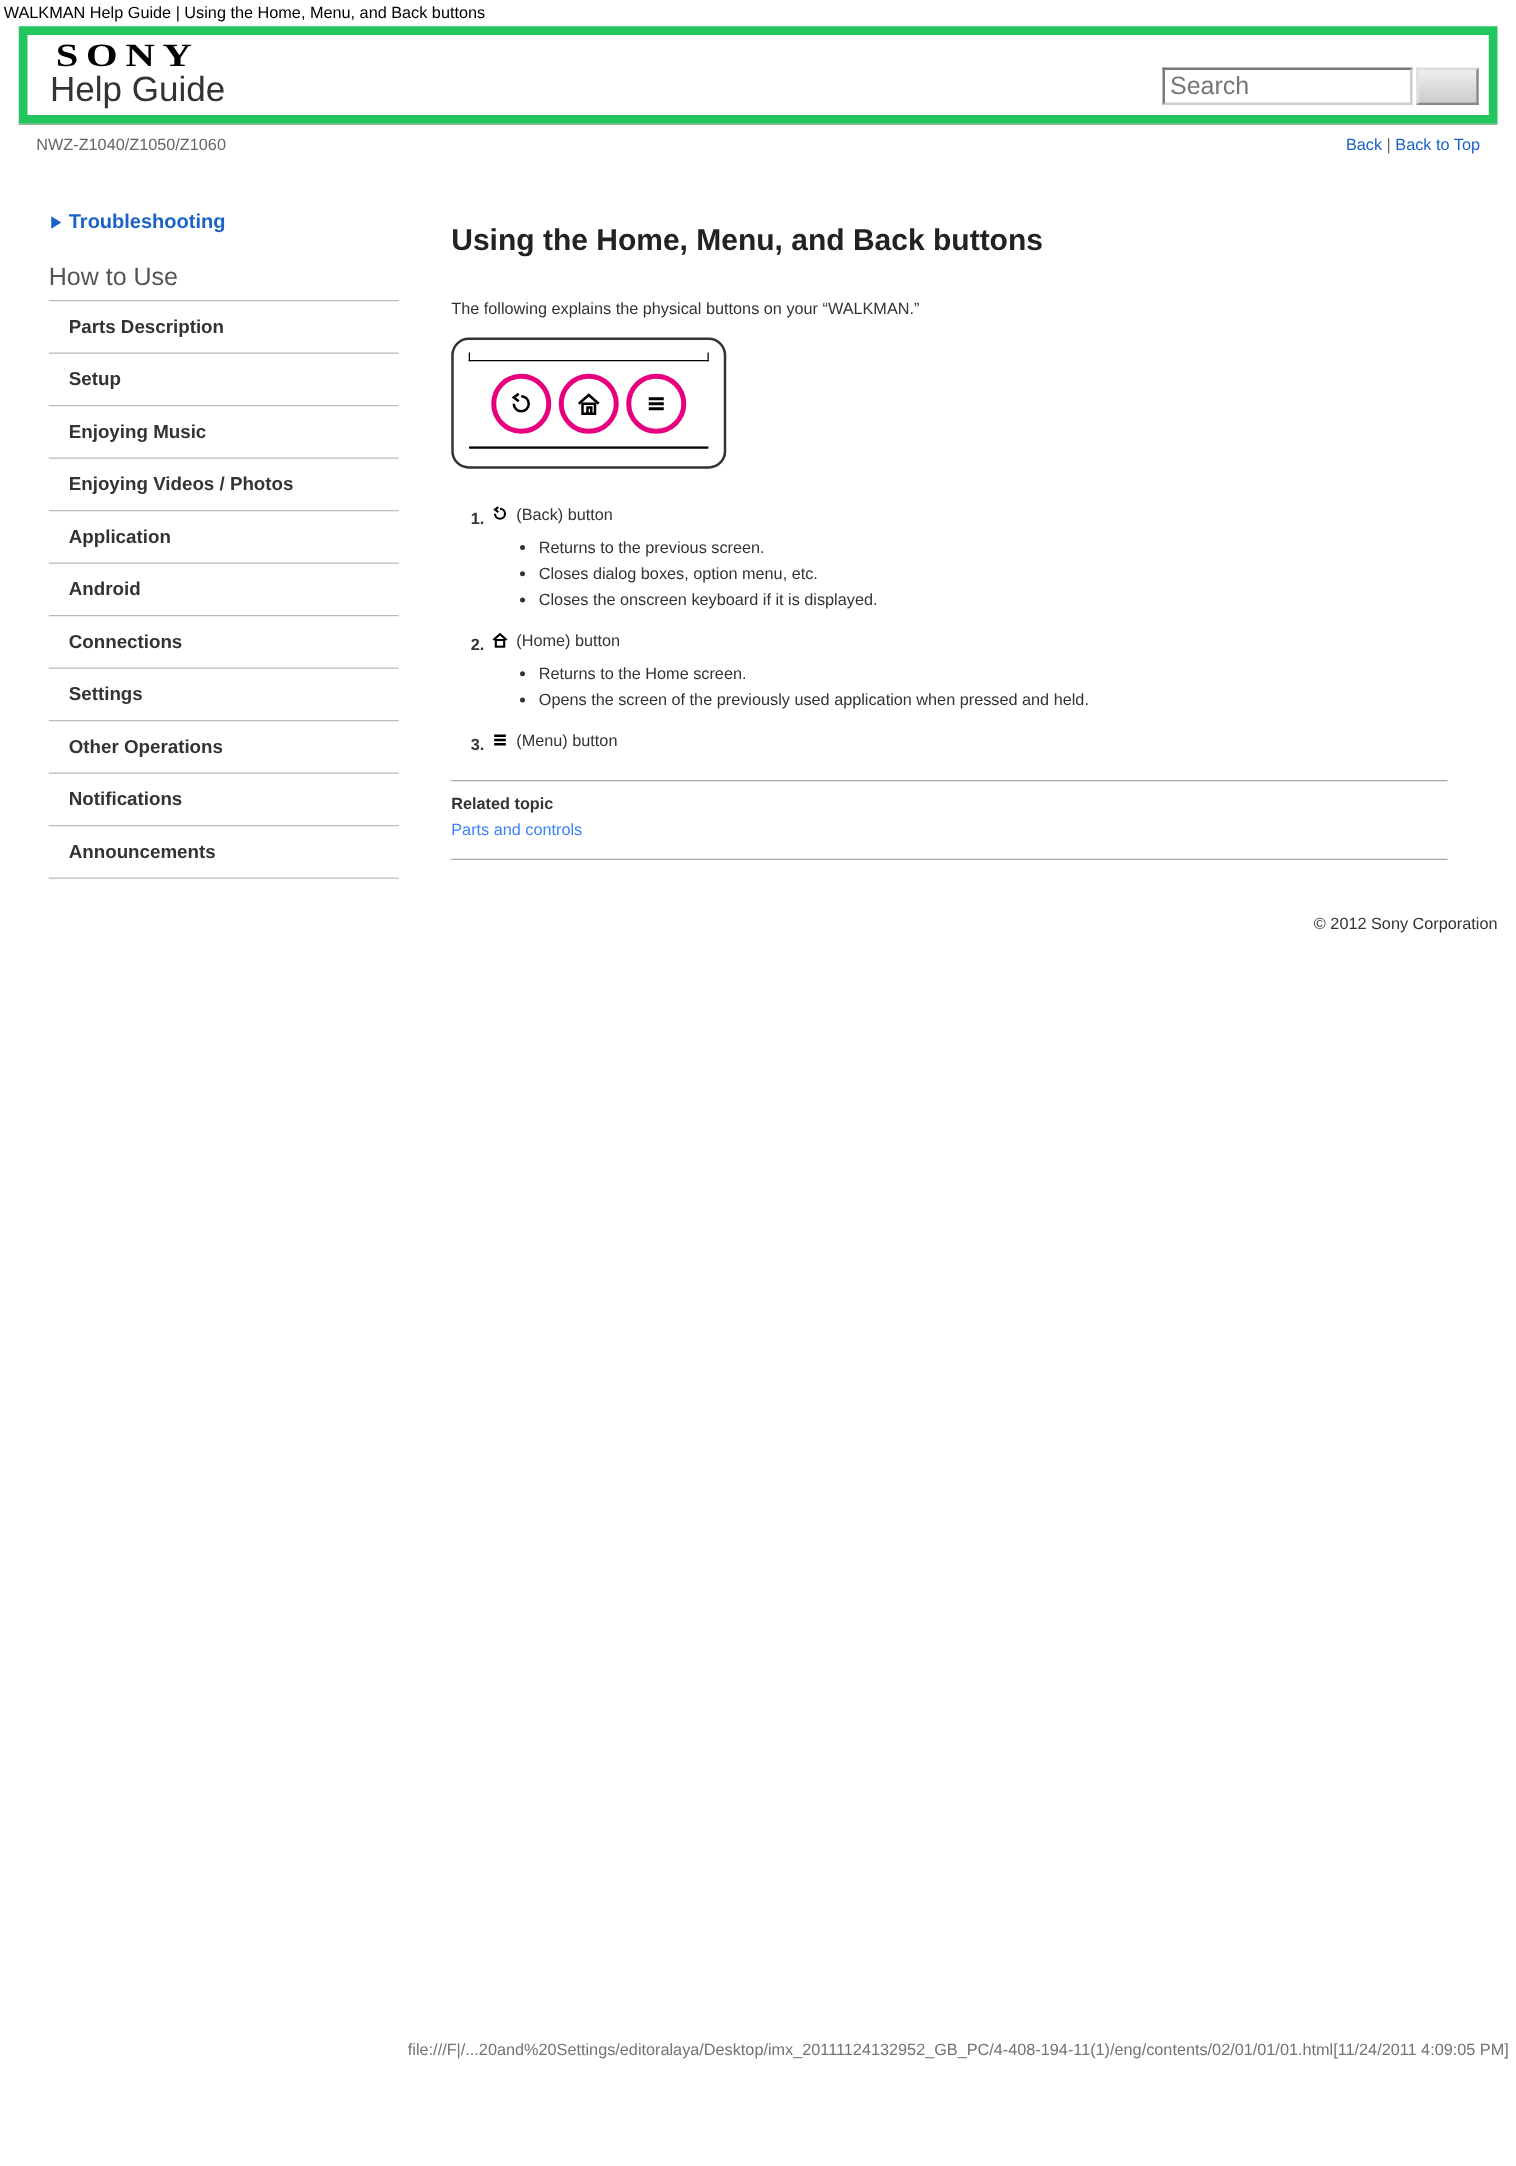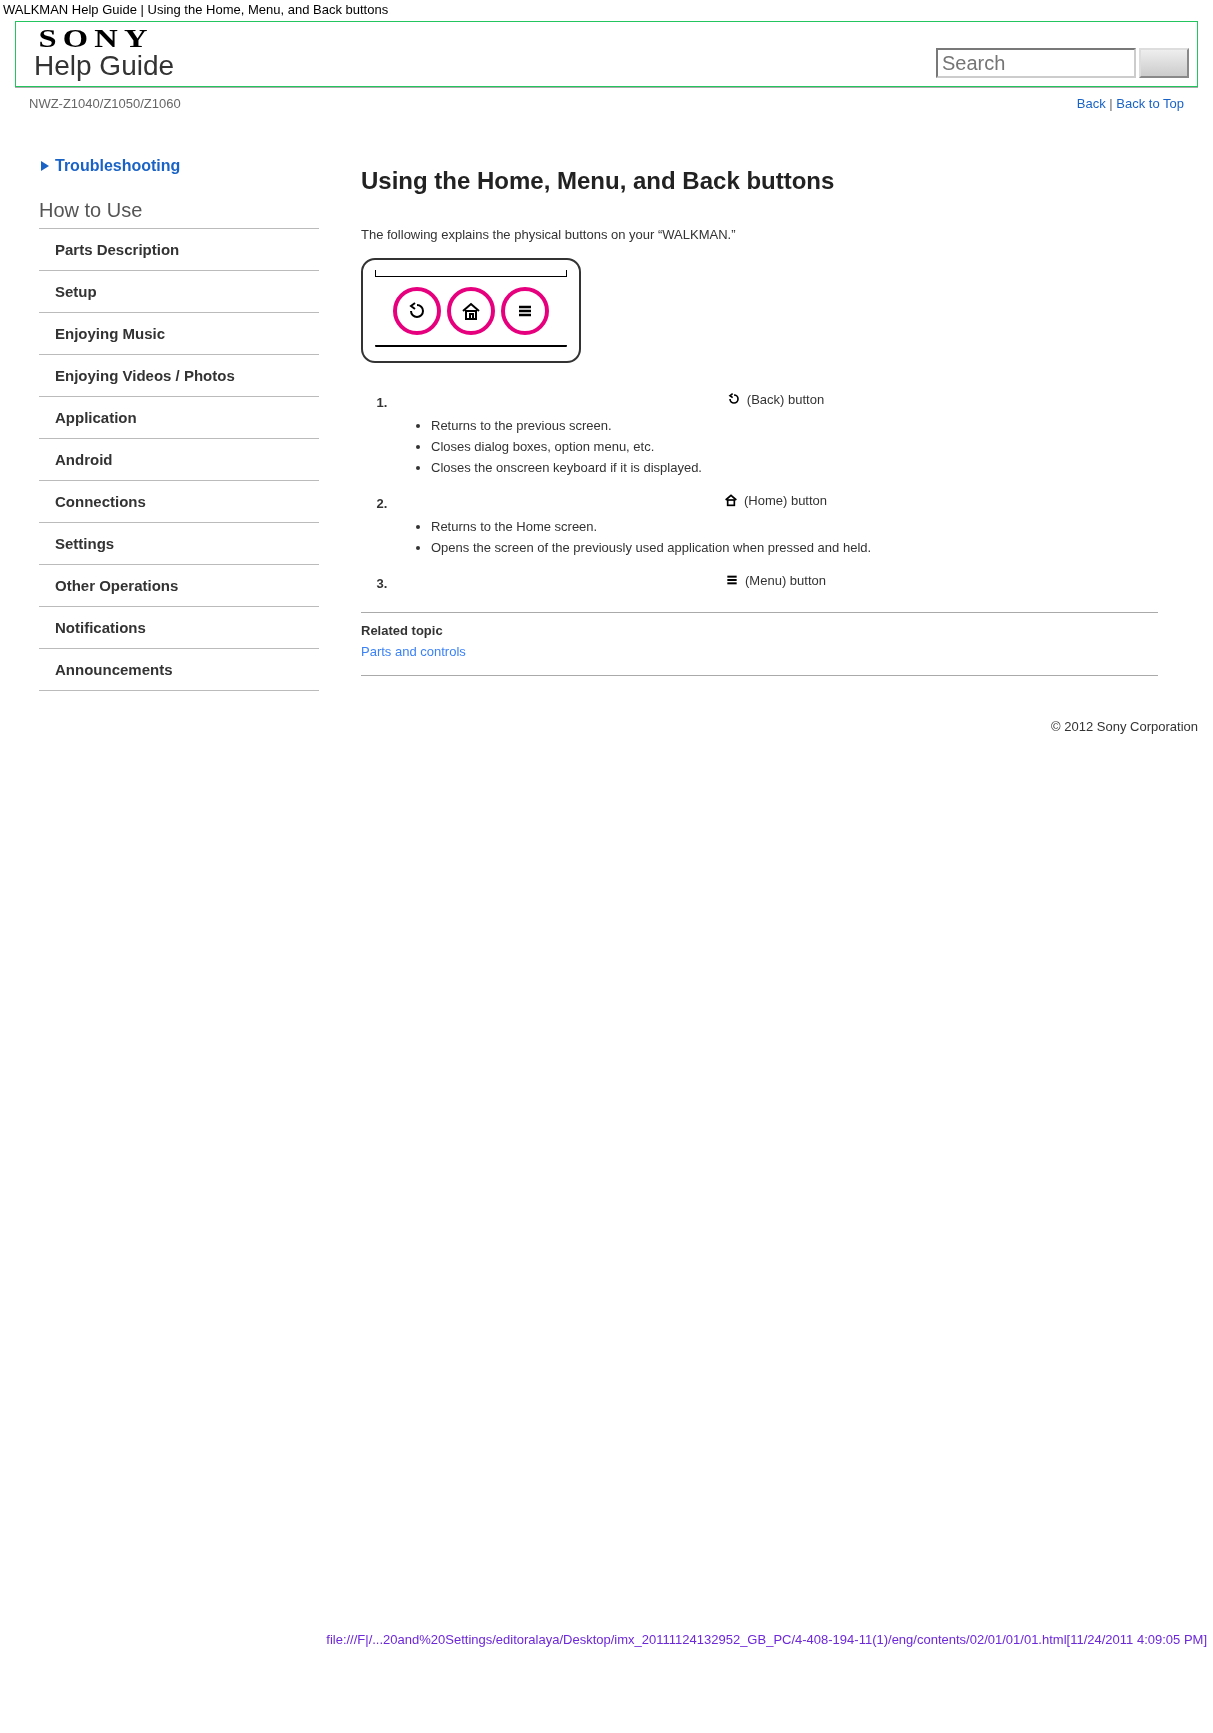--- a/index.html
+++ b/index.html
@@ -17,21 +17,21 @@
   .browser-title {
     font-family: "Trebuchet MS", Arial, sans-serif;
     font-size: 13px;
     padding: 2px 0 0 3px;
     color: #000;
   }
   .outer-body {
     padding: 0 15px;
   }
   .header-box {
-    border: 1px solid #22c55e;
+    border: 7px solid #22c55e;
     margin-top: 4px;
     padding: 0;
     position: relative;
     height: 64px;
   }
   .brand-logo {
     font-family: "Times New Roman", serif;
     font-weight: bold;
     font-size: 26px;
     letter-spacing: 5px;
@@ -193,21 +193,20 @@
     padding: 4px 0;
   }
   .num-list > li .lbl {
     font-weight: normal;
   }
   .num-list > li .line1 {
     display: flex;
     align-items: center;
     gap: 4px;
     font-weight: normal;
-    justify-content: center;
   }
   .num-list > li .line1 .icon {
     display: inline-flex;
   }
   .bullets {
     list-style: disc;
     padding-left: 40px;
     margin: 8px 0 6px 0;
     font-weight: normal;
   }
@@ -235,21 +234,21 @@
     color: #333;
     padding: 28px 0 0 22px;
     text-align: right;
   }
   .footer-path {
     position: absolute;
     bottom: 3px;
     right: 6px;
     font-family: "Trebuchet MS", Arial, sans-serif;
     font-size: 13px;
-    color: #6d28d9;
+    color: #737373;
   }
   .inline-icon {
     vertical-align: middle;
   }
 </style>
 </head>
 <body>
 
 <div class="page">
 

